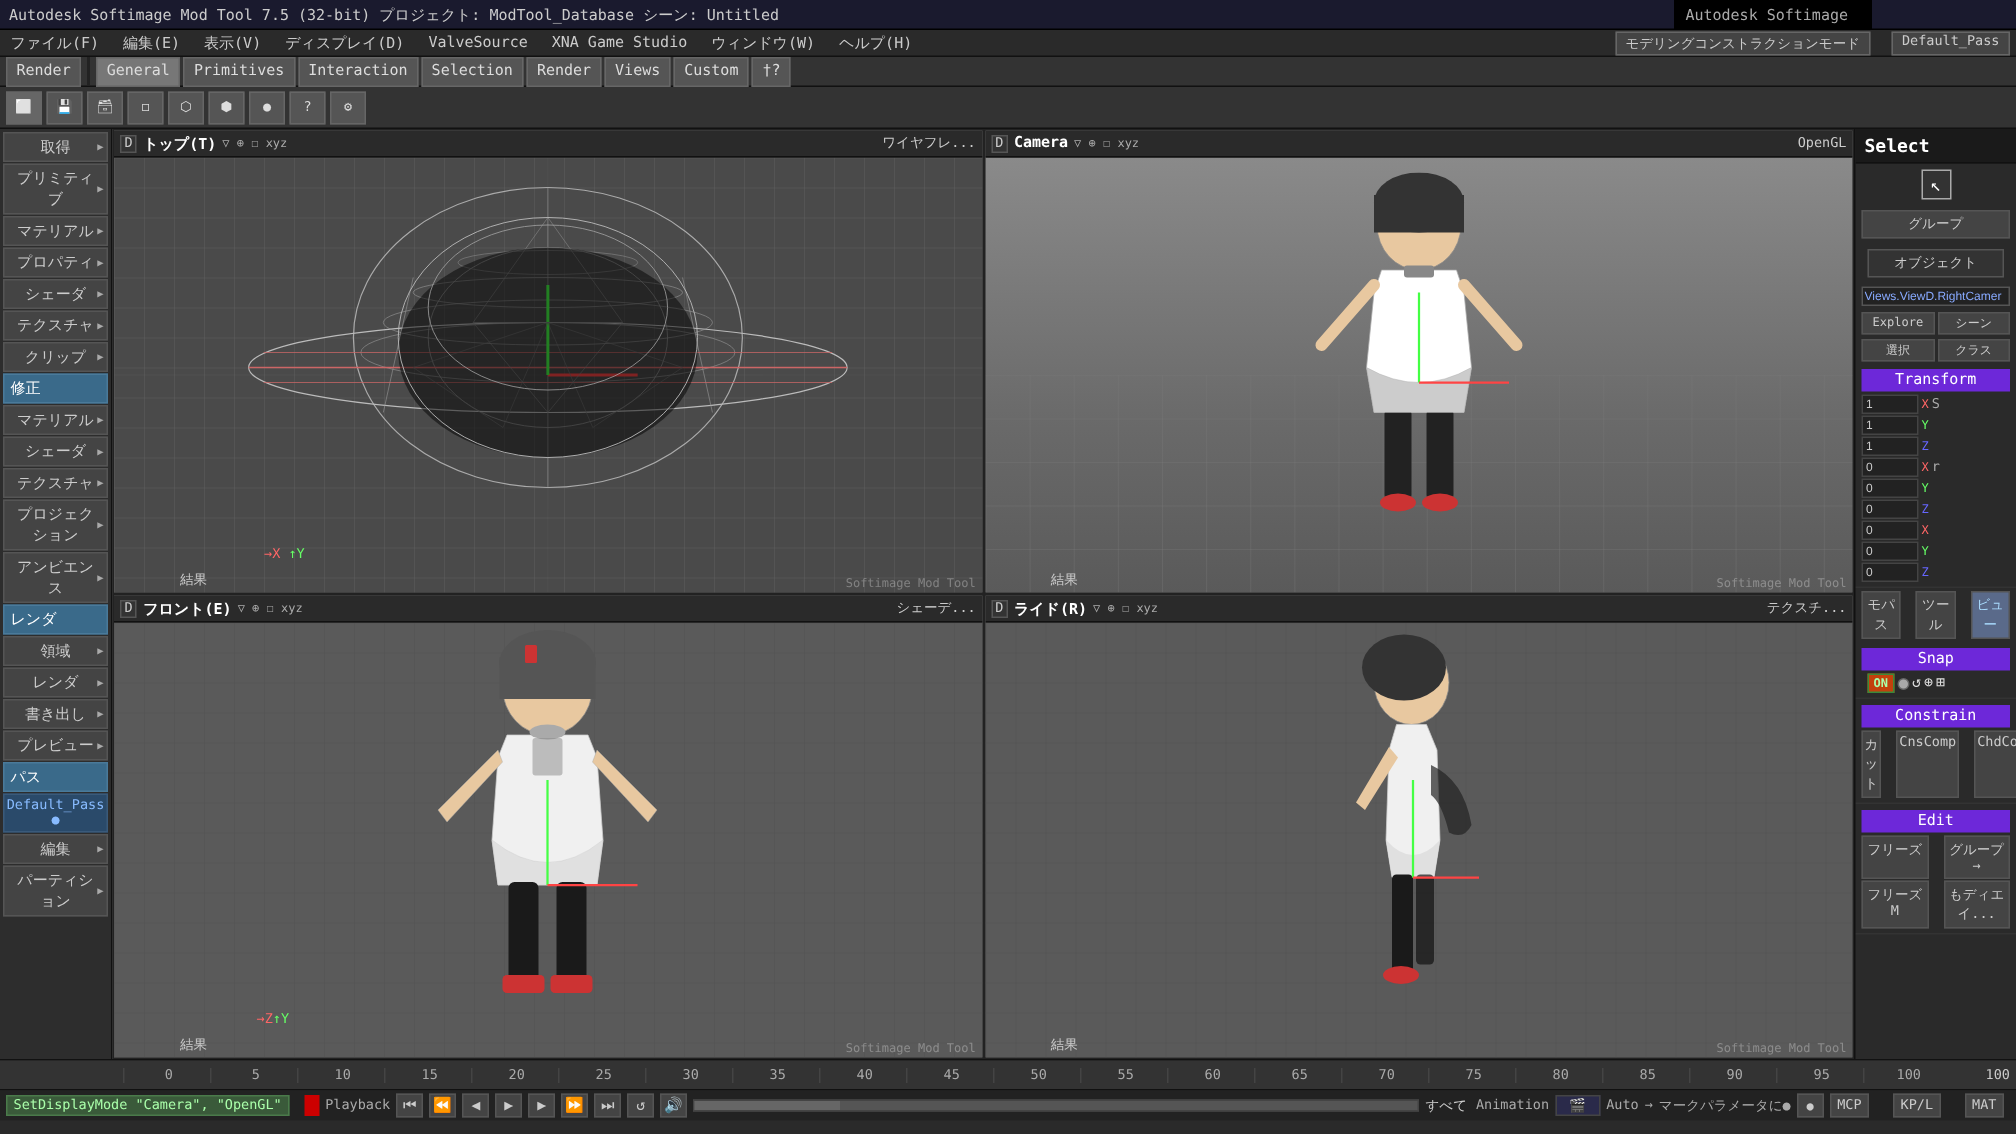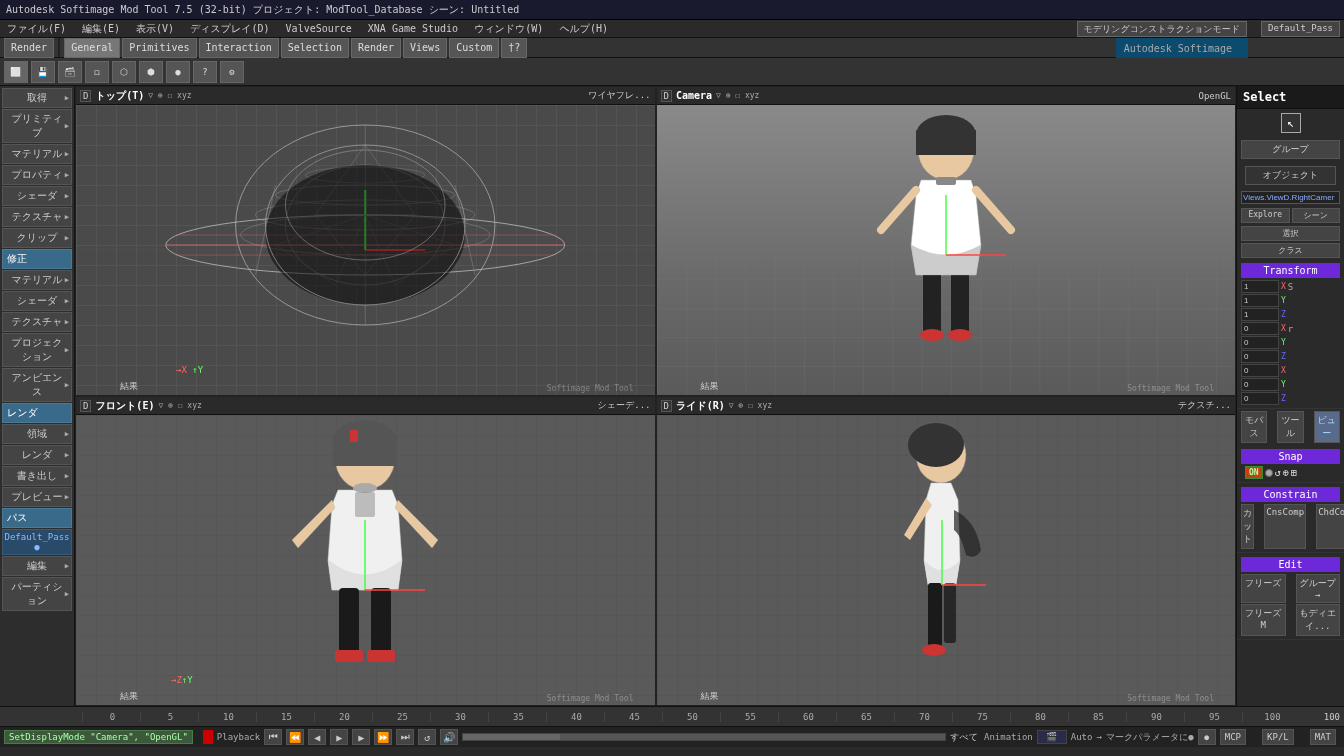--- a/index.html
+++ b/index.html
@@ -192,21 +192,21 @@
       position: absolute;
       bottom: 2px;
       left: 4px;
       font-size: 9px;
       color: #ccc;
       padding-left: 40px;
     }
     .viewport-watermark {
       position: absolute;
       bottom: 2px;
-      right: 21px;
+      right: 4px;
       font-size: 8px;
       color: rgba(255,255,255,0.3);
       margin-left: 28px;
     }
 
     
     #right-panel {
       width: 108px;
       background: #2a2a2a;
       border-left: 1px solid #111;
@@ -314,21 +314,20 @@
       color: #ccc;
       font-size: 8px;
       padding: 1px;
       text-align: center;
       cursor: pointer;
     }
     .sel-cls-row {
       display: flex;
       gap: 2px;
       margin: 1px 4px;
-      flex-direction: column;
     }
 
     
     #bottom-area {
       height: 50px;
       background: #2a2a2a;
       border-top: 1px solid #111;
       display: flex;
       flex-direction: column;
     }
@@ -454,22 +453,21 @@
     #autodesk-brand {
       position: absolute;
       top: 0;
       right: 96px;
       height: 20px;
       display: flex;
       align-items: center;
       padding: 0 8px;
       font-size: 10px;
       color: #aaa;
-      background: #0c4a6e;
-      margin-top: 38px;
+      background: #000000;
     }
 
     
     .bottom-right-btns {
       display: flex;
       gap: 16px;
     }
     .bottom-action-btn {
       background: #444;
       border: 1px solid #555;

